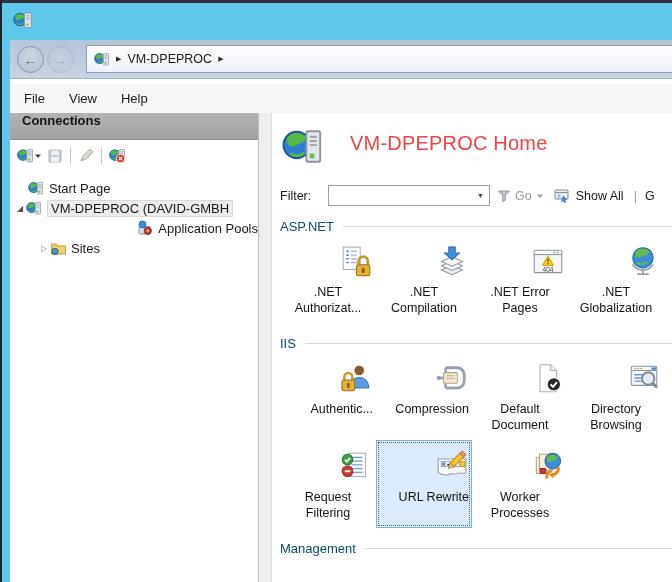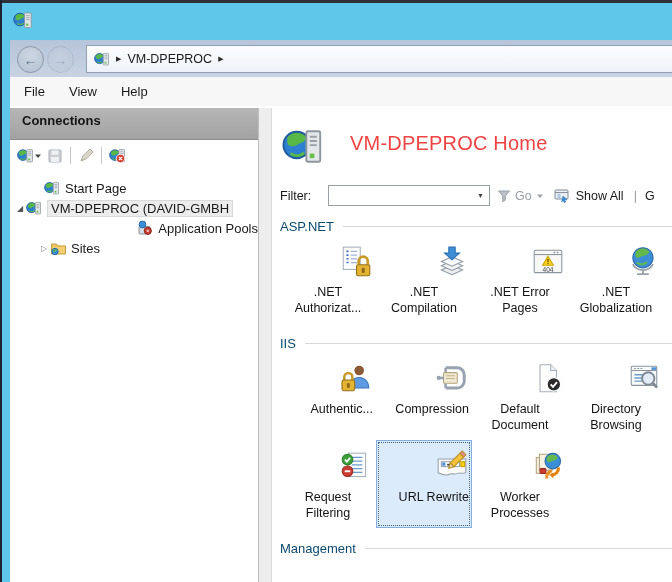--- a/index.html
+++ b/index.html
@@ -21,39 +21,39 @@
   .nav-btn { position:absolute; top:6px; width:27px; height:27px; border-radius:50%;
     border:1px solid #8b97a8; background:radial-gradient(circle at 50% 35%, #cdd6e2, #b4c1d2);
     display:flex; align-items:center; justify-content:center; font-size:14px; color:#5d6b7e; }
   .nav-btn.back { left:7px; }
   .nav-btn.fwd  { left:37px; opacity:.35; }
   .addressbar { position:absolute; top:5px; left:76px; right:-1px; height:28px;
     background:linear-gradient(#fdfdfe,#eef2f8); border:1px solid #8fa0b5;
     display:flex; align-items:center; padding-left:7px; gap:6px; font-size:12.5px; }
   .crumb-arrow { font-size:7px; color:#2b2b2b; }
   
-  .menubar { position:absolute; top:77px; left:10px; right:0; height:29px; background:#f7f7f8;
+  .menubar { position:absolute; top:84px; left:10px; right:0; height:29px; background:#f7f7f8;
     display:flex; align-items:center; gap:24px; padding-left:14px; font-size:13px; z-index:5; }
   .menu-item { cursor:default; }
   
   .body { position:absolute; top:108px; left:10px; right:0; bottom:0; display:flex; }
   
   .connections { width:249px; background:#fff; border-right:1px solid #bdbdbd; display:flex; flex-direction:column; }
   .panel-header { height:32px; background:linear-gradient(#b6b6b6,#a2a2a2); border-bottom:1px solid #8f8f8f;
     font-weight:bold; font-size:13px; color:#141414; line-height:25px; padding-left:12px; }
   .conn-toolbar { height:31px; display:flex; align-items:center; gap:5px; padding-left:7px; }
   .tb-sep { width:1px; height:17px; background:#c6c6c6; margin:0 2px; }
   .tb-btn { display:flex; align-items:center; }
   .tree { font-size:13px; padding-top:7px; }
   .tree-row { display:flex; align-items:center; height:20px; white-space:nowrap; overflow:hidden; }
   .tree-row .exp { width:12px; text-align:center; font-size:8px; color:#555; flex:0 0 auto; }
   .tree-row .exp.hollow { color:#8a8a8a; }
   .tree-row .tico { flex:0 0 auto; margin-right:5px; }
   .tree-row.selected .lbl-wrap { background:#ececec; border:1px solid #d9d9d9; padding:0 3px; }
-  .indent0 { padding-left:34px; }
+  .indent0 { padding-left:18px; }
   .indent0b { padding-left:4px; }
   .indent1 { padding-left:64px;justify-content:flex-end; }
   .indent1b { padding-left:28px; }
   
   .splitter { width:13px; background:#ededee; border-right:1px solid #dcdcdc; }
   
   .main { flex:1; background:#fff; overflow:hidden; position:relative; }
   .main-header { display:flex; align-items:flex-start; padding:15px 0 0 10px; }
   .main-title { font-size:20px; color:#ef4444; margin:9px 0 0 26px; letter-spacing:.2px; }
   .filter-bar { display:flex; align-items:center; margin:16px 0 0 8px; font-size:12.5px; white-space:nowrap; }

